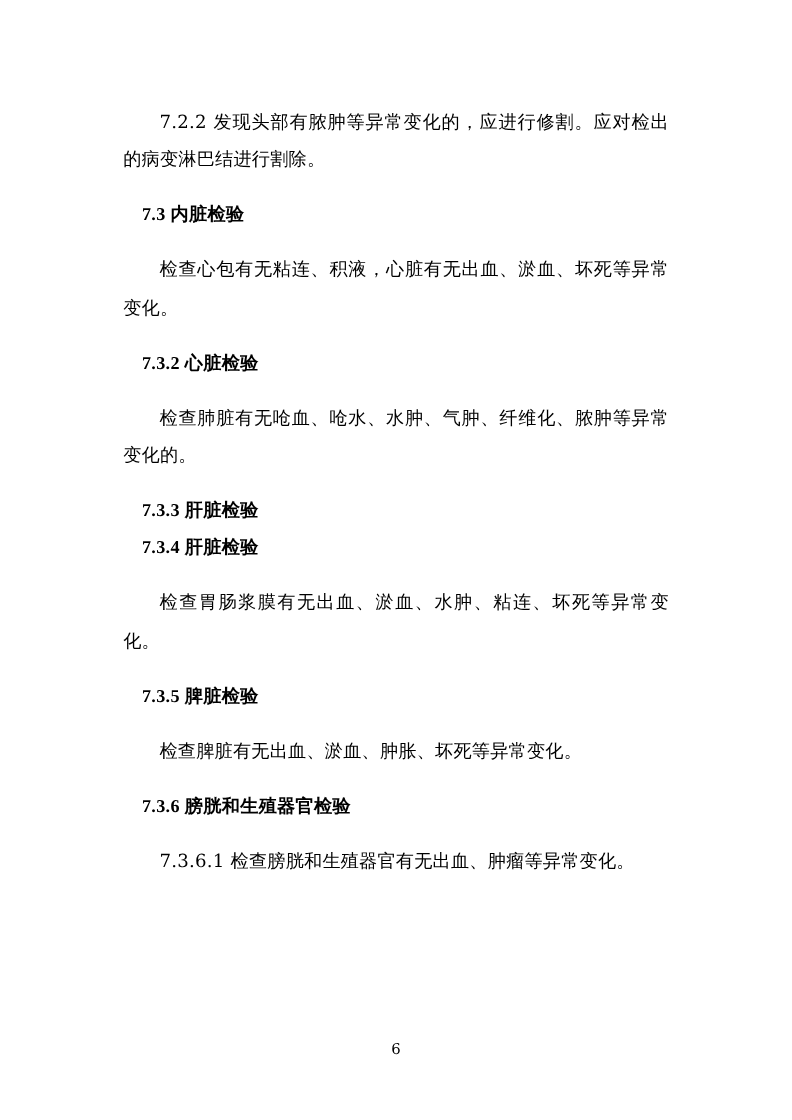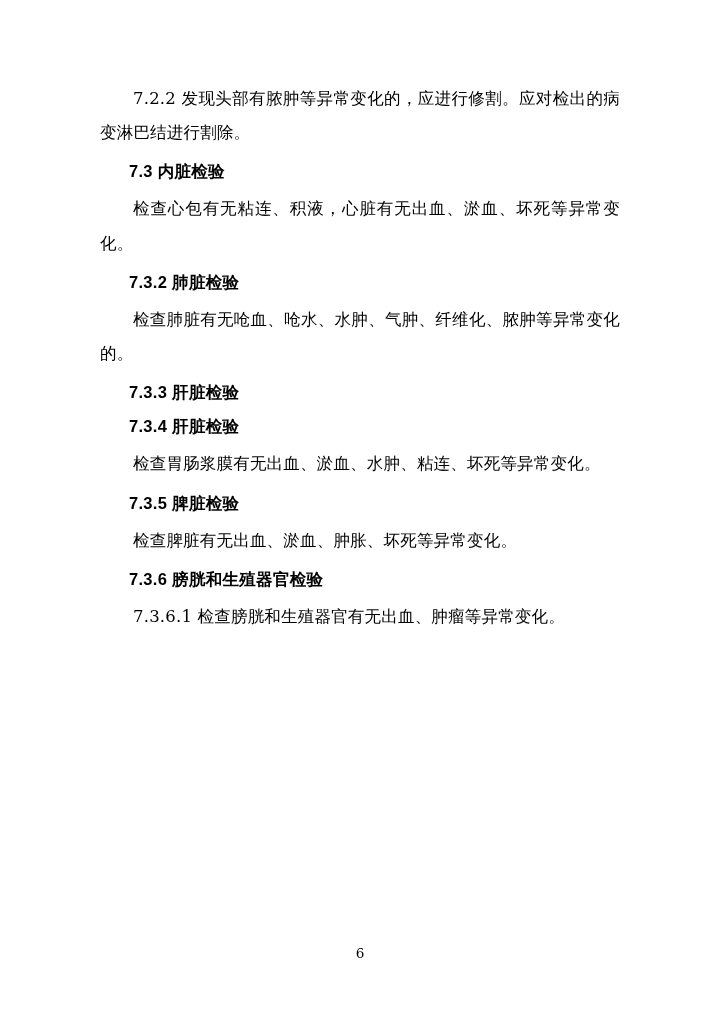--- a/index.html
+++ b/index.html
@@ -21,39 +21,39 @@
     top: 0;
     width: 720px;
     height: 1018px;
     box-sizing: border-box;
     padding: 78px 96px 40px 96px;
   }
   .doc-body {
     width: 100%;
   }
   p.para {
-    margin: 4px;
+    margin: 16px;
     font-size: 16.5px;
     line-height: 2.07;
     letter-spacing: 0.2px;
     text-align: justify;
     text-justify: inter-ideograph;
     font-family: "DejaVu Serif", "Liberation Serif", serif;
   }
   p.indent {
     text-indent: 2em;
   }
   p.heading {
     margin: 0;
     font-size: 16.5px;
     line-height: 2.07;
     font-weight: bold;
     text-indent: 2em;
     letter-spacing: 0.3px;
-    font-family: Liberation Sans, sans-serif;
+    font-family: Liberation Serif, serif;
   }
   .footer {
     position: absolute;
     left: 0;
     bottom: 56px;
     width: 720px;
     text-align: center;
   }
   .page-number {
     font-size: 13.5px;
@@ -68,21 +68,21 @@
   <div class="doc-body">
 
     <p class="para indent">7.2.2 发现头部有脓肿等异常变化的，应进行修割。应对检出的病变淋巴结进行割除。</p>
 
 
     <p class="heading">7.3 内脏检验</p>
 
 
     <p class="para indent">检查心包有无粘连、积液，心脏有无出血、淤血、坏死等异常变化。</p>
 
-    <p class="heading">7.3.2 肺脏检验</p>
+    <p class="heading">7.3.2 心脏检验</p>
 
     <p class="para indent">检查肺脏有无呛血、呛水、水肿、气肿、纤维化、脓肿等异常变化的。</p>
 
     <p class="heading">7.3.3 肝脏检验</p>
 
 
     <p class="heading">7.3.4 肝脏检验</p>
 
     <p class="para indent">检查胃肠浆膜有无出血、淤血、水肿、粘连、坏死等异常变化。</p>
 

